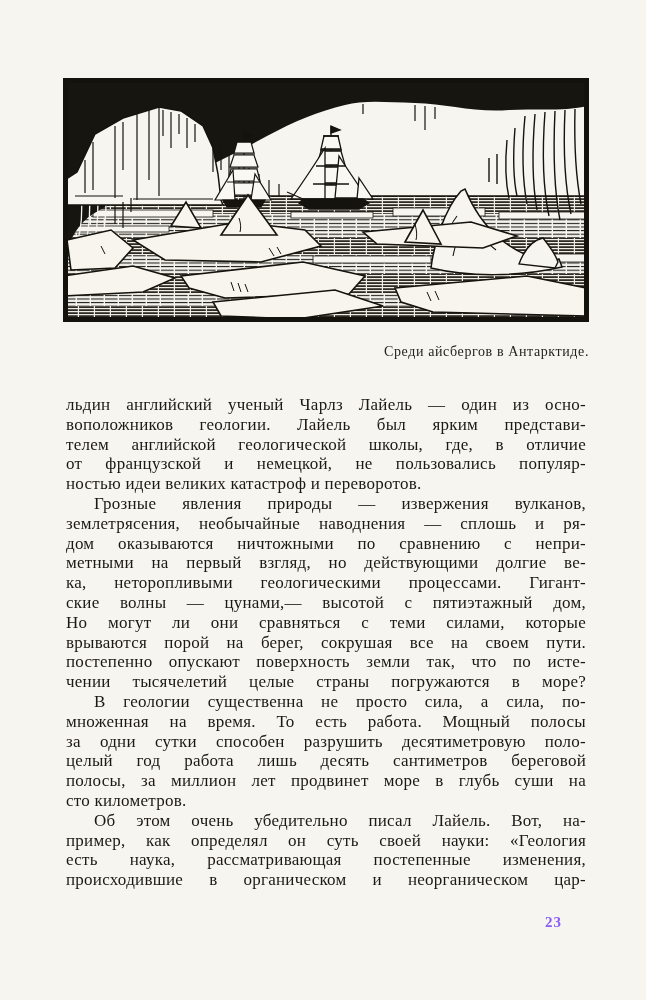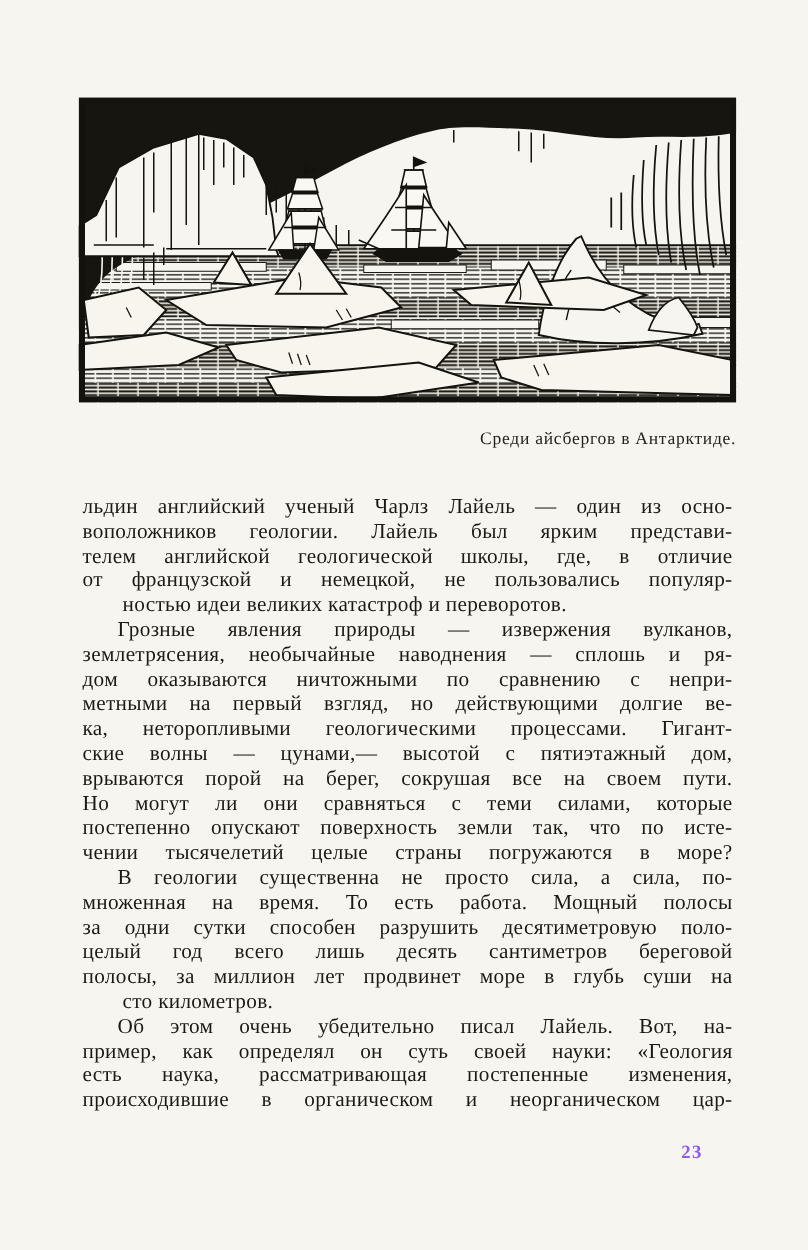--- a/index.html
+++ b/index.html
@@ -30,21 +30,21 @@
     font-size:17px;
     line-height:19.8px;
     height:19.8px;
     letter-spacing:0.25px;
     text-align:justify;
     text-align-last:justify;
     white-space:nowrap;
     overflow:visible;
   }
   .line{white-space:normal;}
-  .line.lastline{text-align-last:left;margin-left:32px;}
+  .line.lastline{text-align-last:left;}
   .line.indent{text-indent:28px;}
   .page-number{
     position:absolute;top:914px;right:84px;
     font-size:15px;font-weight:700;letter-spacing:1px;
     color:#8b5cf6;
   }
 </style>
 </head>
 <body>
 
@@ -232,30 +232,30 @@
         <div class="line">от французской и немецкой, не пользовались популяр-</div>
         <div class="line lastline">ностью идеи великих катастроф и переворотов.</div>
       </div>
       <div class="para">
         <div class="line indent">Грозные явления природы — извержения вулканов,</div>
         <div class="line">землетрясения, необычайные наводнения — сплошь и ря-</div>
         <div class="line">дом оказываются ничтожными по сравнению с непри-</div>
         <div class="line">метными на первый взгляд, но действующими долгие ве-</div>
         <div class="line">ка, неторопливыми геологическими процессами. Гигант-</div>
         <div class="line">ские волны — цунами,— высотой с пятиэтажный дом,</div>
+        <div class="line">Но могут ли они сравняться с теми силами, которые</div>
         <div class="line">врываются порой на берег, сокрушая все на своем пути.</div>
-        <div class="line">Но могут ли они сравняться с теми силами, которые</div>
         <div class="line">постепенно опускают поверхность земли так, что по исте-</div>
         <div class="line">чении тысячелетий целые страны погружаются в море?</div>
       </div>
       <div class="para">
         <div class="line indent">В геологии существенна не просто сила, а сила, по-</div>
         <div class="line">множенная на время. То есть работа. Мощный полосы</div>
         <div class="line">за одни сутки способен разрушить десятиметровую поло-</div>
-        <div class="line">целый год всего лишь десять сантиметров береговой</div>
+        <div class="line">целый год работа лишь десять сантиметров береговой</div>
         <div class="line">полосы, за миллион лет продвинет море в глубь суши на</div>
         <div class="line lastline">сто километров.</div>
       </div>
       <div class="para">
         <div class="line indent">Об этом очень убедительно писал Лайель. Вот, на-</div>
         <div class="line">пример, как определял он суть своей науки: «Геология</div>
         <div class="line">есть наука, рассматривающая постепенные изменения,</div>
         <div class="line">происходившие в органическом и неорганическом цар-</div>
       </div>
     </div>

